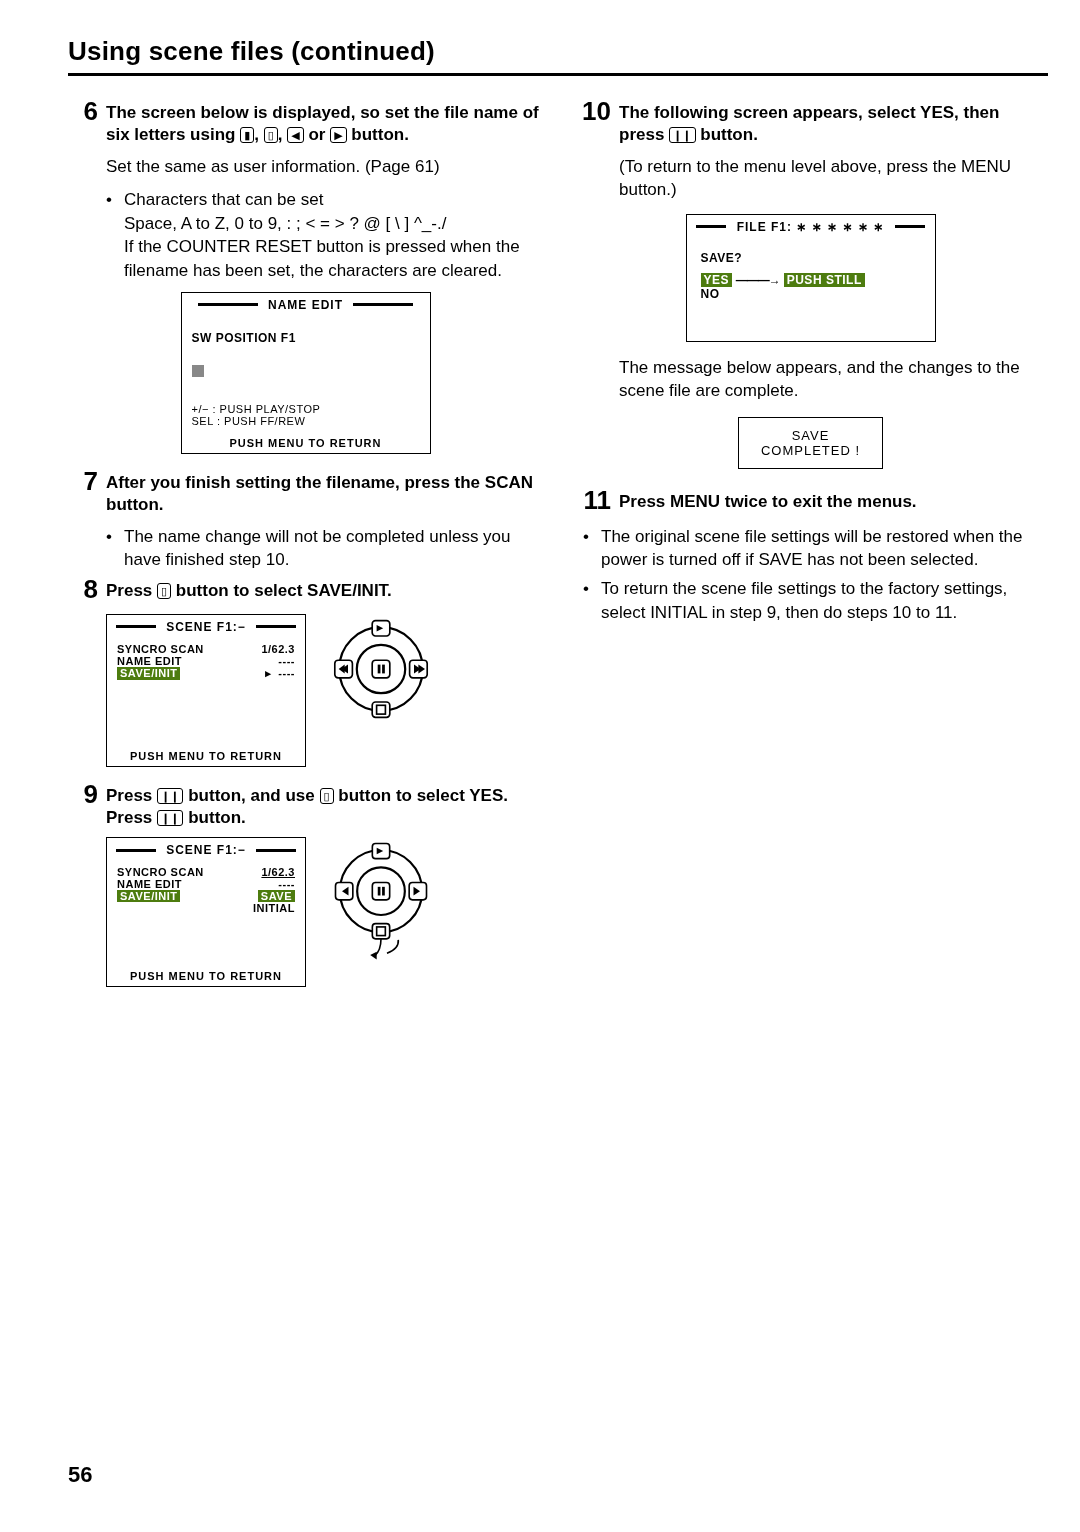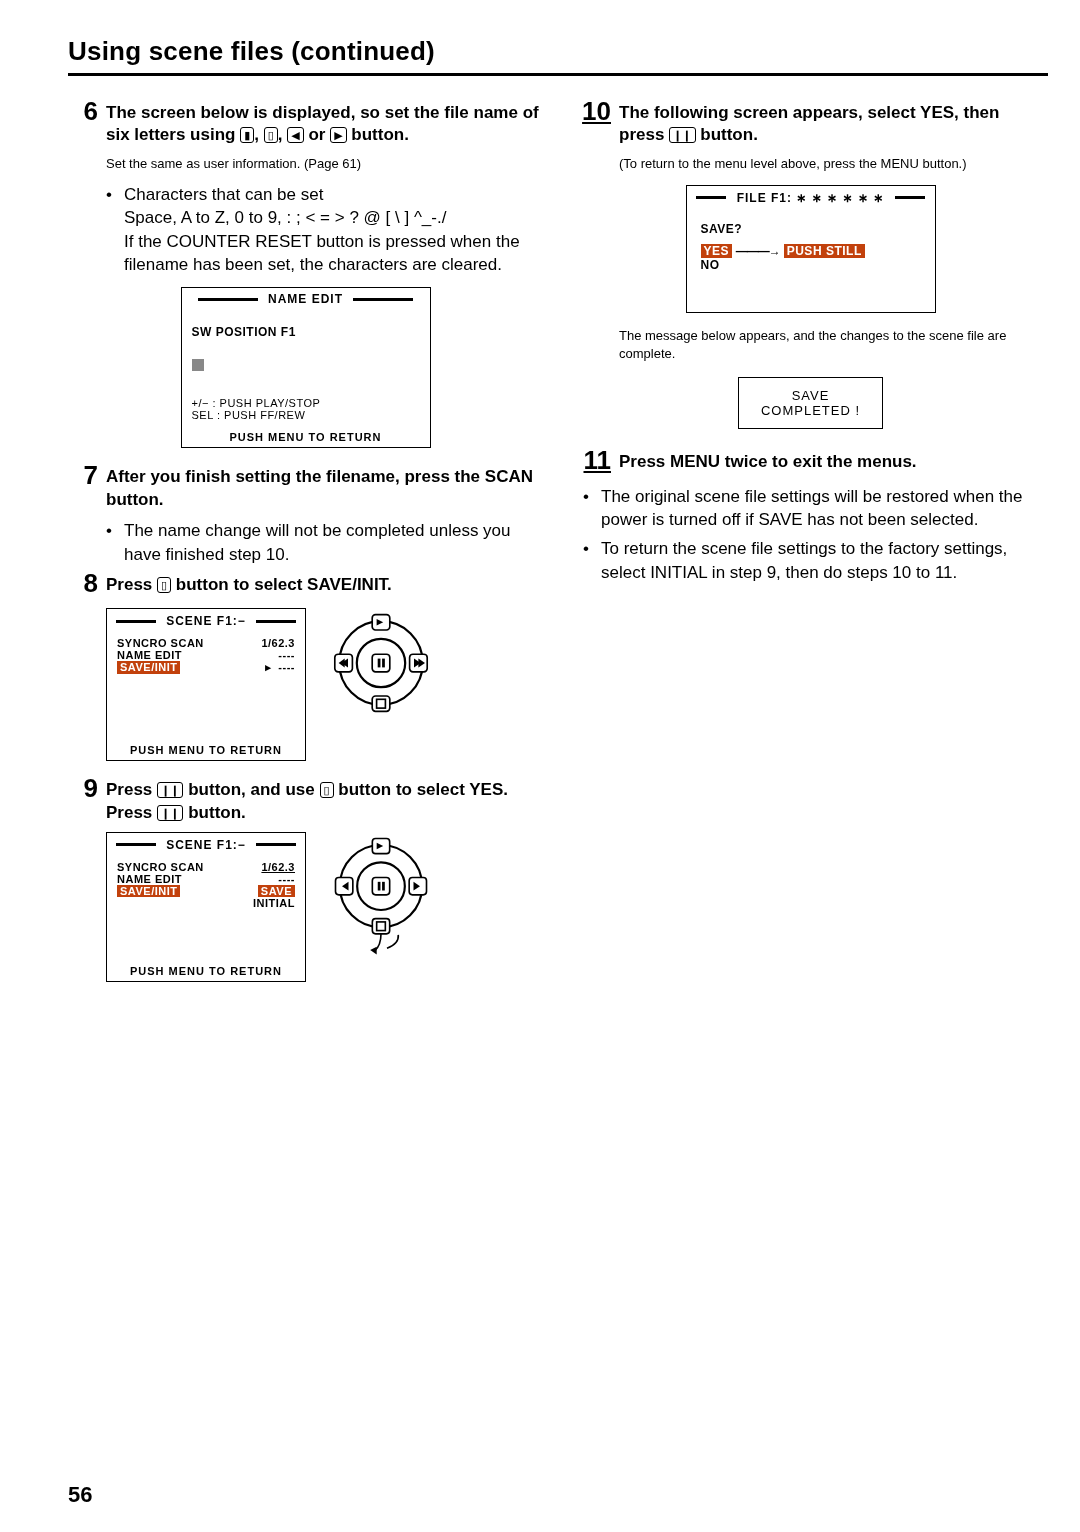--- a/index.html
+++ b/index.html
@@ -3,37 +3,37 @@
 <meta charset="utf-8">
 <style>
   * { margin: 0; padding: 0; box-sizing: border-box; }
   html, body { width: 1080px; height: 1532px; background: #fff; font-family: Arial, Helvetica, sans-serif; color: #000; }
   .page { padding: 36px 32px 40px 68px; }
   .title { font-size: 26px; font-weight: bold; letter-spacing: 0.2px; border-bottom: 3px solid #000; padding-bottom: 6px; margin-bottom: 26px; }
   .cols { display: flex; gap: 30px; }
   .col { flex: 1 1 0; }
   .step { display: flex; align-items: flex-start; margin-bottom: 8px; }
   .stepnum { font-size: 26px; font-weight: bold; width: 30px; text-align: right; margin-right: 8px; line-height: 1; position: relative; top: -4px; }
-  .stepnum.w2 { width: 38px; text-decoration: underline; }
+  .stepnum.w2 { width: 38px; }
   .steptext { flex: 1; font-size: 17px; font-weight: bold; line-height: 1.32; }
-  .body { font-size: 13px; line-height: 1.38; margin-left: 38px; margin-bottom: 10px; }
+  .body { font-size: 17px; line-height: 1.38; margin-left: 38px; margin-bottom: 10px; }
   .body.w2 { margin-left: 46px; }
   ul.bul { list-style: none; margin-left: 38px; }
   ul.bul li { position: relative; padding-left: 18px; font-size: 17px; line-height: 1.38; margin-bottom: 6px; }
   ul.bul li::before { content: "•"; position: absolute; left: 0; top: 0; font-size: 17px; }
   .btn-icon { display: inline-block; border: 1.5px solid #000; border-radius: 3px; font-size: 11px; padding: 0 3px; line-height: 14px; vertical-align: 1px; font-weight: normal; }
   
   .lcd { border: 1.5px solid #000; background: #fff; font-family: Arial, sans-serif; position: relative; }
   .lcd .hdr { font-size: 12px; font-weight: bold; letter-spacing: 1px; padding: 4px 8px 3px; }
   .lcd .hdr .name { display: inline-block; padding: 0 6px; vertical-align: middle; }
   .lcd-body { padding: 6px 10px 6px 10px; font-size: 12px; letter-spacing: 0.5px; font-weight: bold; }
   .lcd-foot { font-size: 11px; font-weight: bold; letter-spacing: 1px; padding: 4px 8px; }
-  .inv { background: #c2410c; color: #fff; padding: 0 3px; }
+  .inv { background: #4d7c0f; color: #fff; padding: 0 3px; }
   .smallbox { border: 1.5px solid #000; padding: 10px 22px; text-align: center; font-size: 13px; letter-spacing: 1px; }
-  .pgnum { position: absolute; left: 68px; bottom: 24px; font-size: 22px; font-weight: bold; margin-top: 32px; }
+  .pgnum { position: absolute; left: 68px; bottom: 44px; font-size: 22px; font-weight: bold; margin-top: 32px; }
   .graybox { display:inline-block; width:12px; height:12px; background:#888; vertical-align:middle; }
   
   .wheel { width: 110px; height: 110px; }
 </style>
 </head>
 <body>
 
 <div class="page">
   <div class="title">Using scene files (continued)</div>
 

